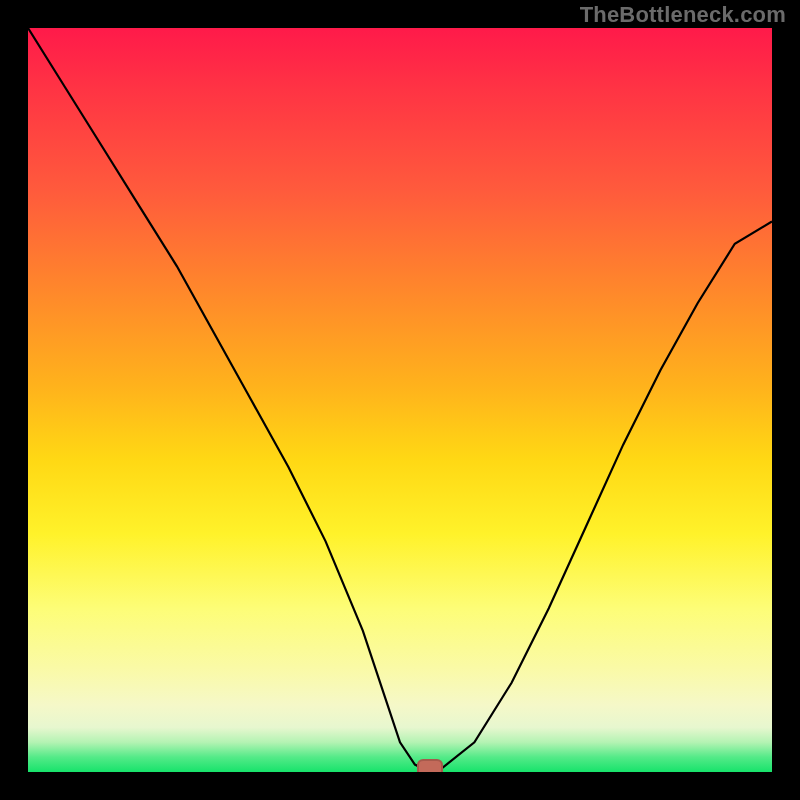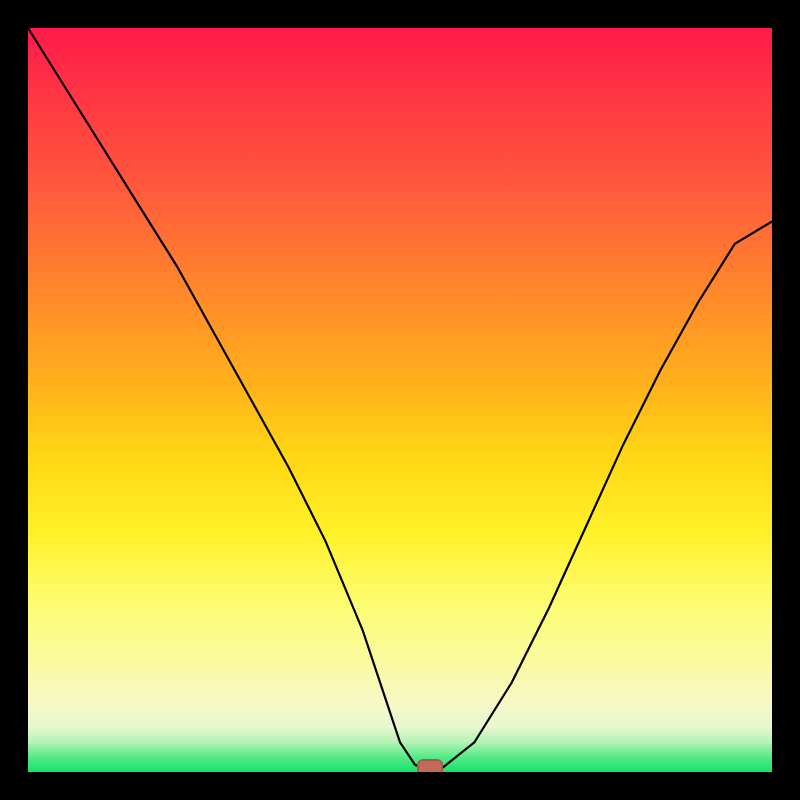--- a/index.html
+++ b/index.html
@@ -74,20 +74,21 @@
     border: 2px solid rgba(0,0,0,0.15);
     z-index: 4;
     transform: translate(-50%, -50%);
   }
 </style>
 </head>
 <body>
 
 <div class="frame">
 
+  <div class="watermark">TheBottleneck.com</div>
 
   <div class="plot-area">
     <div class="gradient"></div>
 
     <svg class="curve" viewBox="0 0 100 100" preserveAspectRatio="none">
       <path id="curve-path" d="M0.00,0.00 L5.00,8.00 L10.00,16.00 L15.00,24.00 L20.00,32.00 L25.00,41.00 L30.00,50.00 L35.00,59.00 L40.00,69.00 L45.00,81.00 L48.00,90.00 L50.00,96.00 L52.00,99.00 L54.00,100.00 L55.00,100.00 L60.00,96.00 L65.00,88.00 L70.00,78.00 L75.00,67.00 L80.00,56.00 L85.00,46.00 L90.00,37.00 L95.00,29.00 L100.00,26.00" fill="none" stroke="#000000" stroke-width="2.2" vector-effect="non-scaling-stroke"></path>
     </svg>
 
     <div id="marker" class="marker" style="left: 401.76px; top: 740.28px; background: rgb(195, 106, 90);"></div>
   </div>

